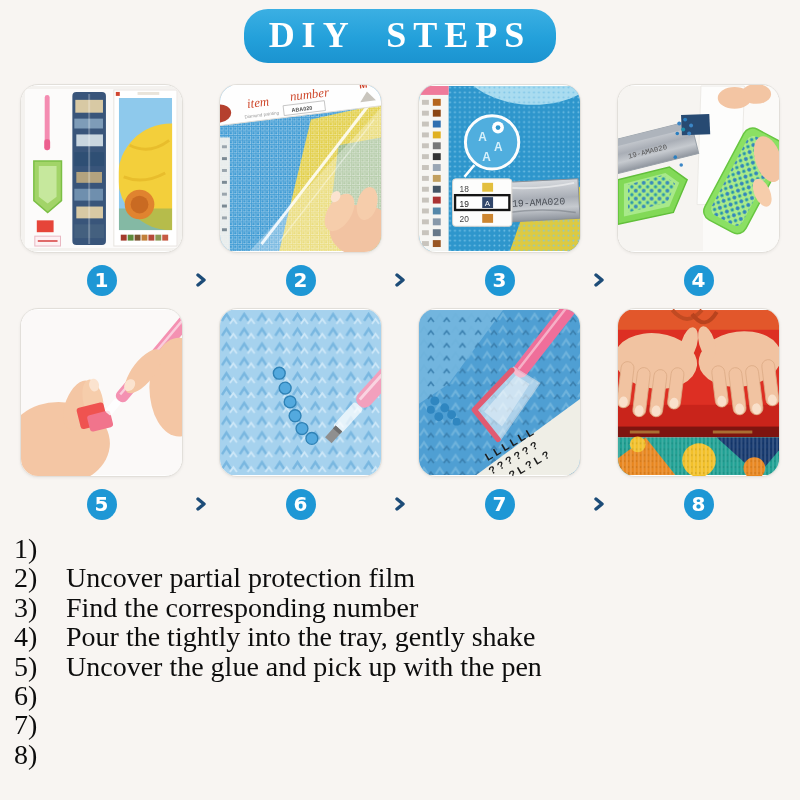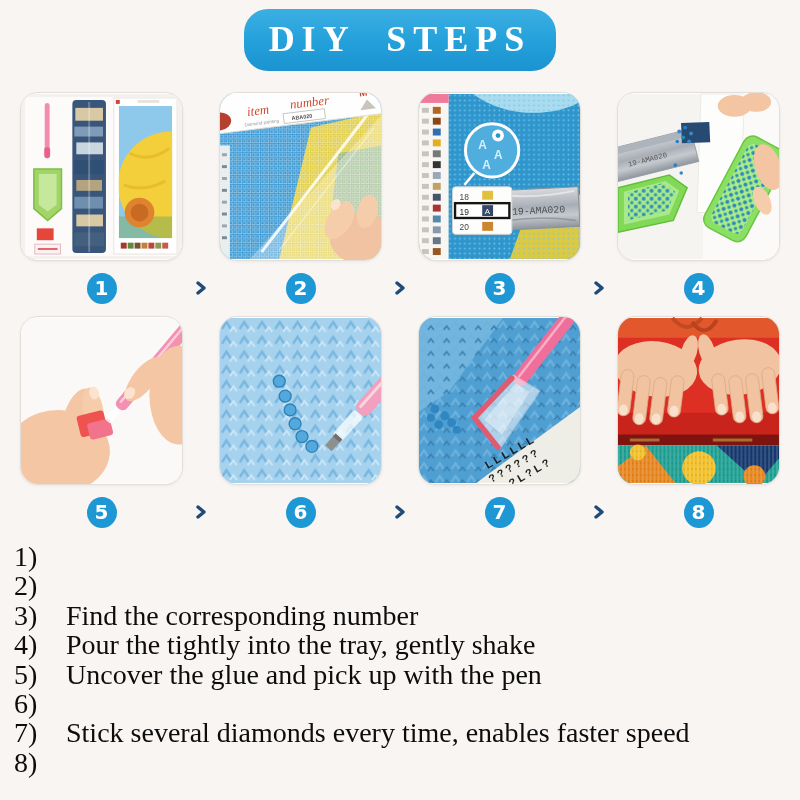--- a/index.html
+++ b/index.html
@@ -3,21 +3,21 @@
 <meta charset="utf-8">
 <style>
   html,body{margin:0;padding:0;}
   body{
     width:800px;height:800px;overflow:hidden;
     background:#f8f5f2;
     font-family:"Liberation Sans",sans-serif;
     position:relative;
   }
   .banner{
-    width:312px;height:62px;margin:9px auto 0 auto;
+    width:312px;height:54px;margin:9px auto 0 auto;
     background:linear-gradient(180deg,#3bafe3 0%,#23a0da 55%,#1b93d0 100%);
     border-radius:24px;
     display:flex;align-items:center;justify-content:center;
   }
   .banner span{
     color:#ffffff;
     font-family:"Liberation Serif",serif;
     font-weight:700;font-size:36px;letter-spacing:7px;word-spacing:16px;
     transform:translateY(-1px);
   }
@@ -503,36 +503,36 @@
       <span class="numcircle">8</span>
     </div>
 </div>
 
 <div class="instructions">
   <div class="instr">
       <span class="instr-num">1)</span>
     </div>
   <div class="instr">
       <span class="instr-num">2)</span>
+      <span class="instr-text">Uncover partial protection film</span>
     </div>
   <div class="instr">
       <span class="instr-num">3)</span>
       <span class="instr-text">Find the corresponding number</span>
     </div>
   <div class="instr">
       <span class="instr-num">4)</span>
       <span class="instr-text">Pour the tightly into the tray, gently shake</span>
     </div>
   <div class="instr">
       <span class="instr-num">5)</span>
       <span class="instr-text">Uncover the glue and pick up with the pen</span>
     </div>
   <div class="instr">
       <span class="instr-num">6)</span>
     </div>
   <div class="instr">
       <span class="instr-num">7)</span>
-      <span class="instr-text">Stick several diamonds every time, enables faster speed</span>
     </div>
   <div class="instr">
       <span class="instr-num">8)</span>
     </div>
 </div>
 
 </body></html>

